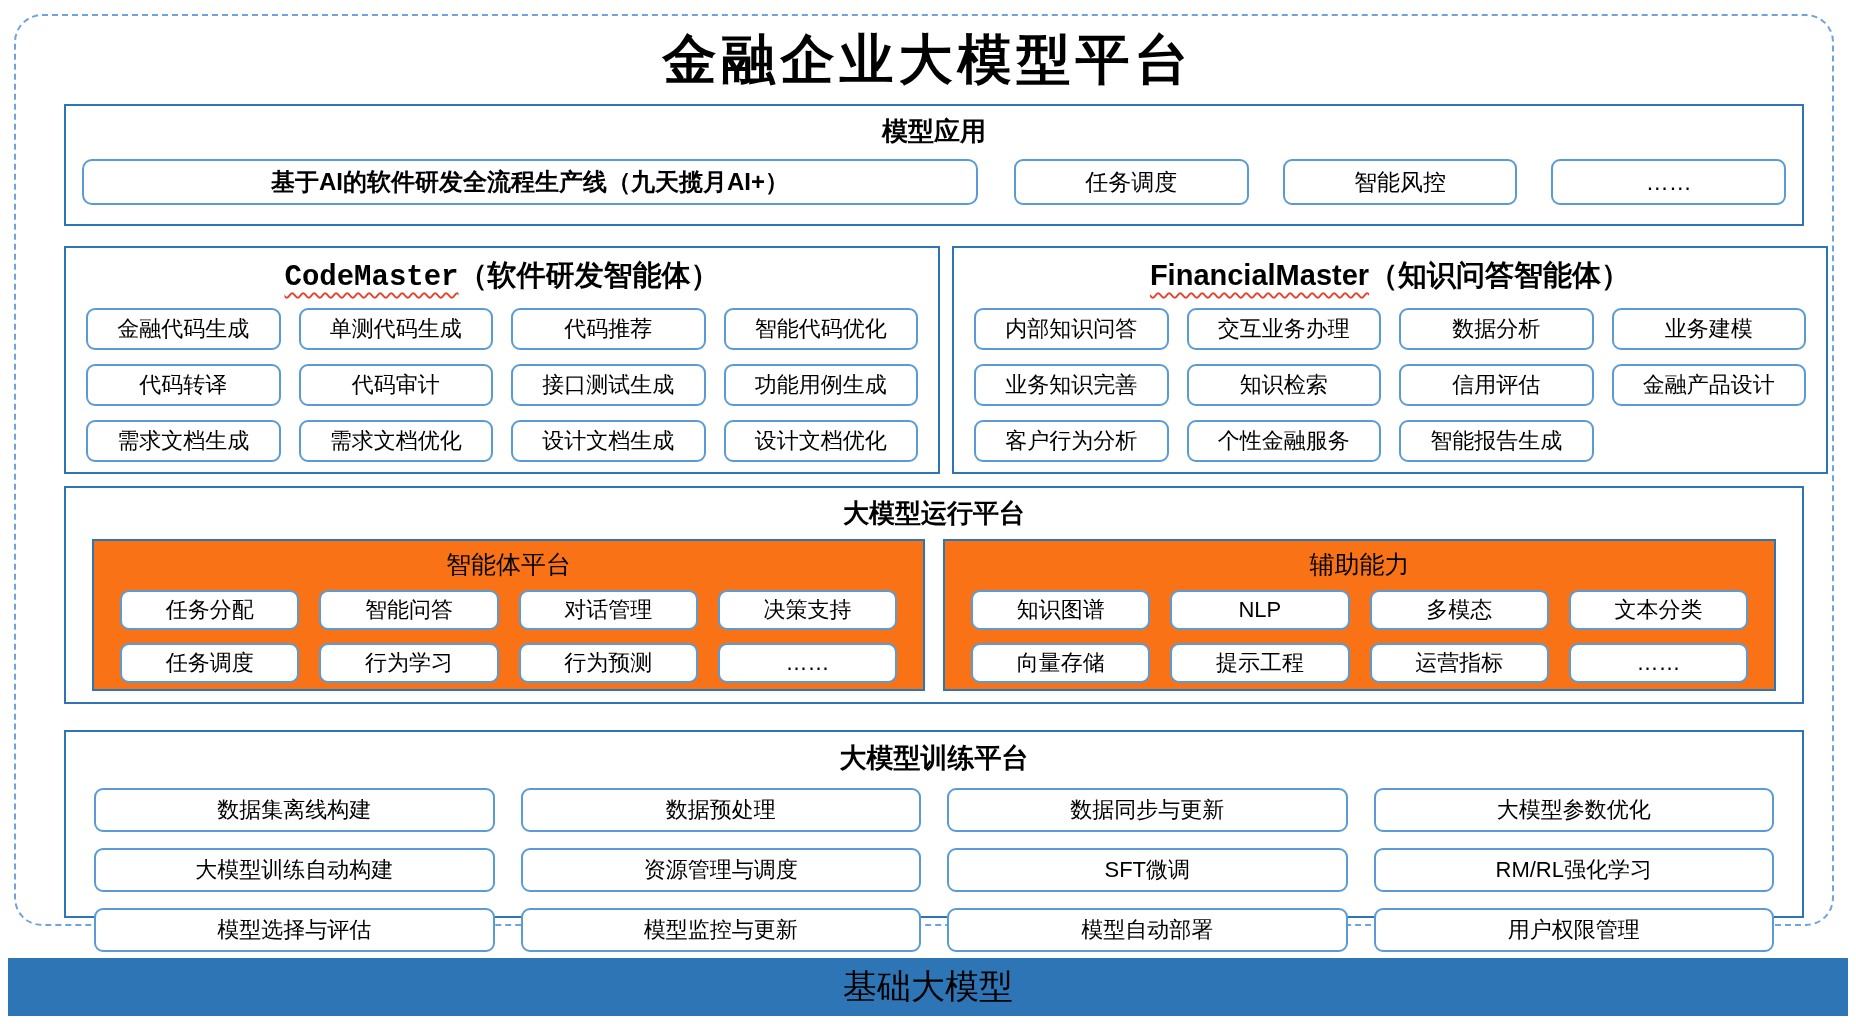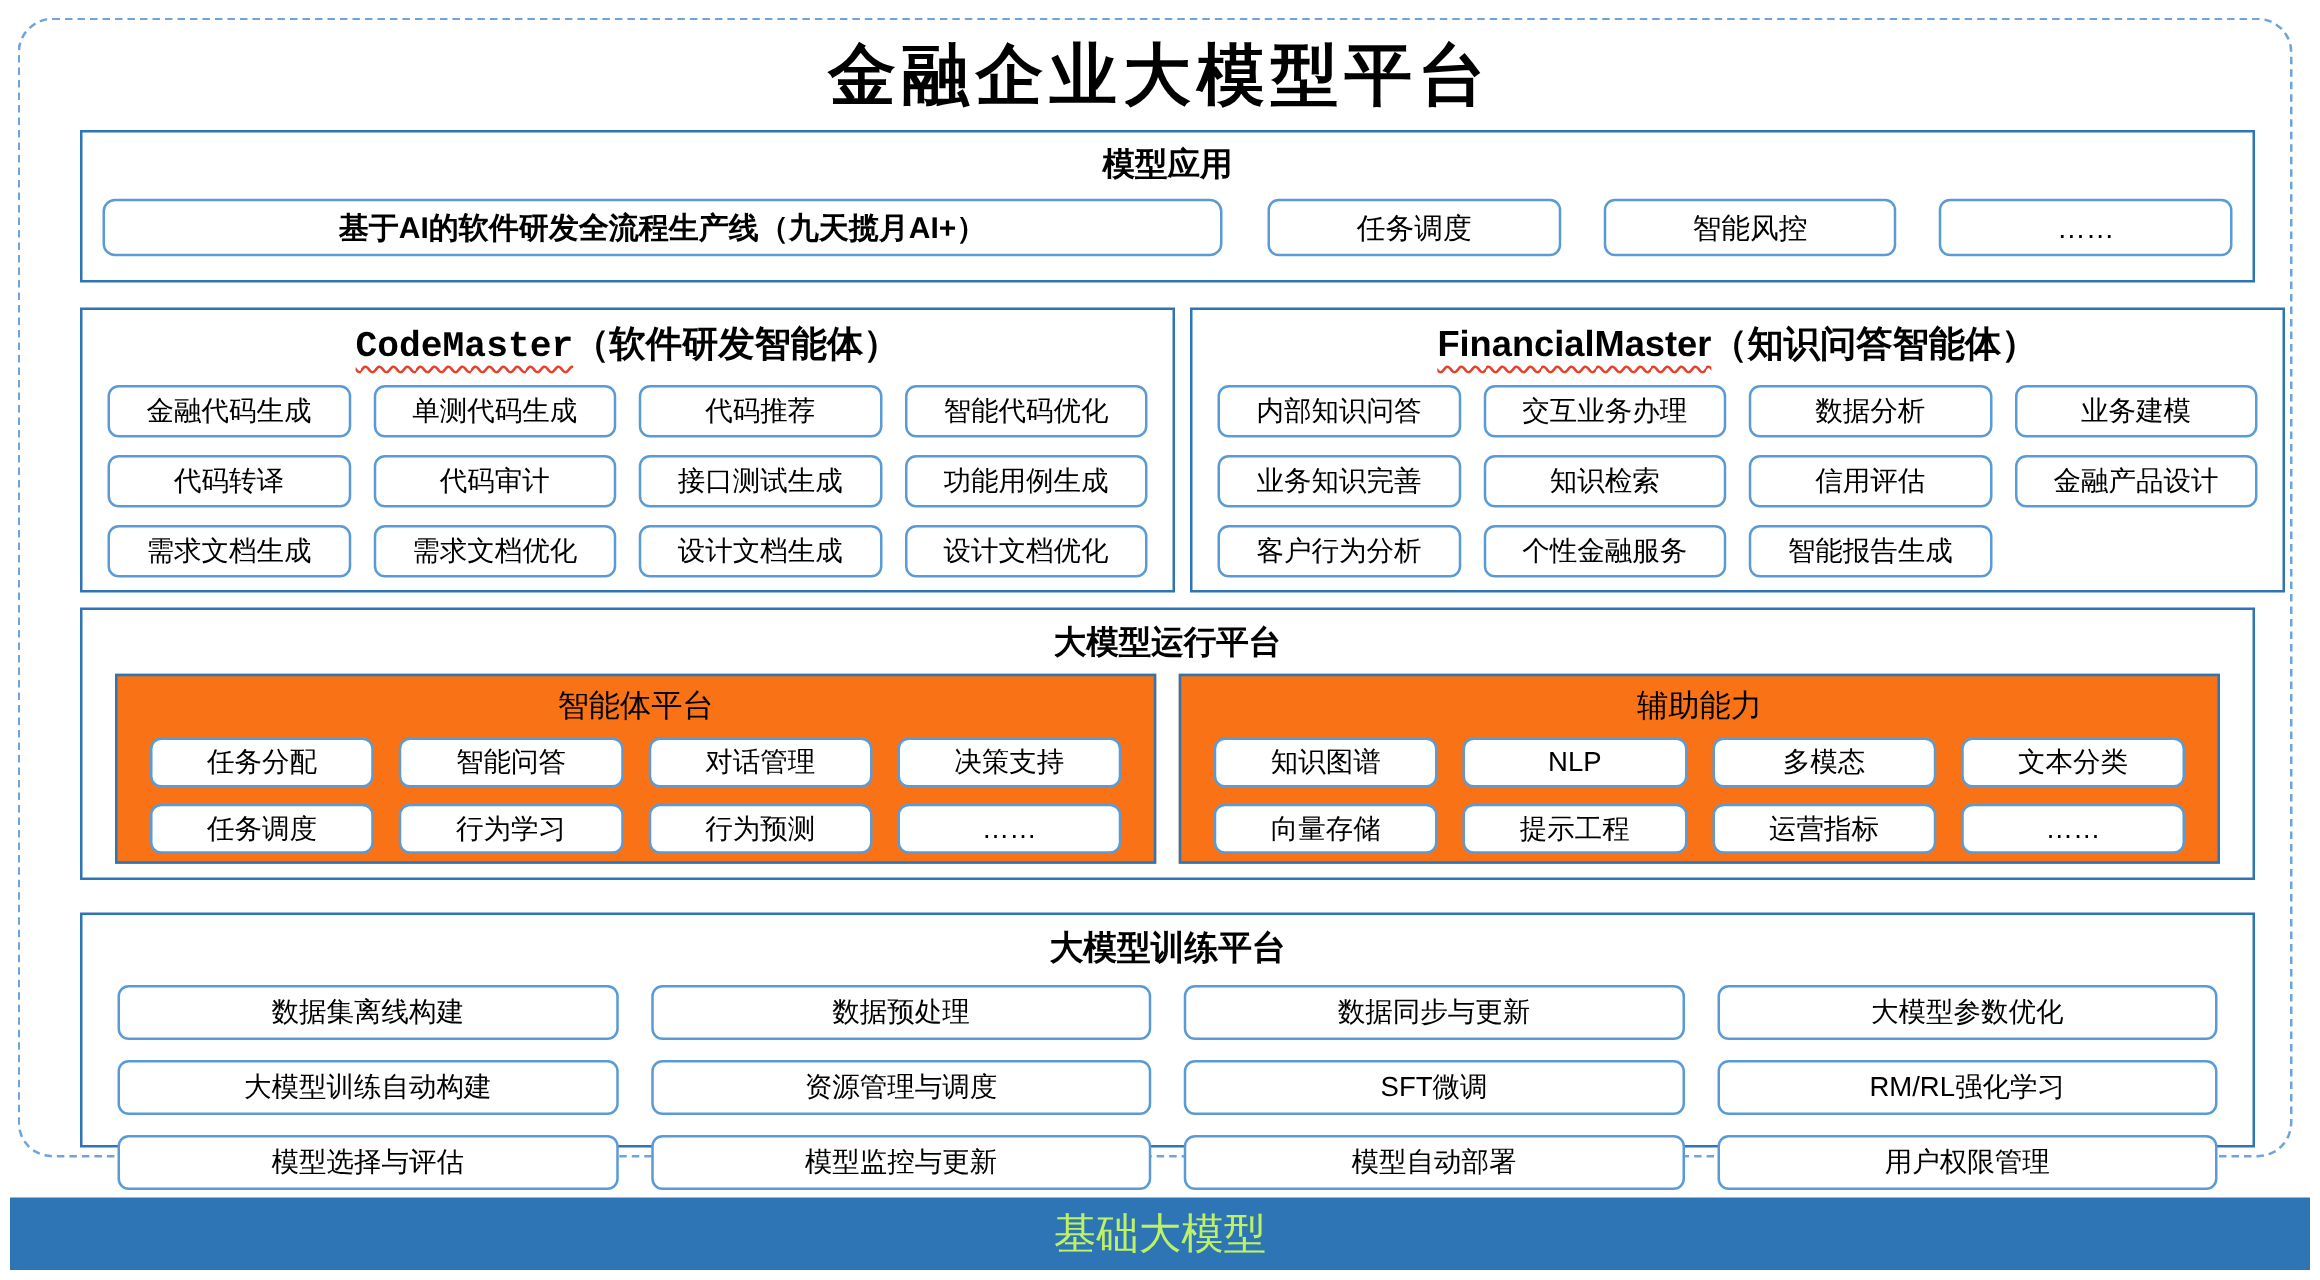--- a/index.html
+++ b/index.html
@@ -63,21 +63,21 @@
   #sec-training{left:64px;top:730px;width:1740px;height:188px;}
   #sec-training .sec-header{font-size:27px;}
   .train-grid{
     display:grid;grid-template-columns:repeat(4,1fr);gap:16px 26px;
     padding:12px 28px 0 28px;
   }
   .train-grid .chip{height:44px;}
   
   .foundation-bar{
     position:absolute;left:8px;top:958px;width:1840px;height:58px;
-    background:#2E75B6;color:#bef264;display:flex;align-items:center;justify-content:center;
+    background:#2E75B6;color:#000000;display:flex;align-items:center;justify-content:center;
     font-size:34px;
   }
 </style>
 </head>
 <body>
 
 <div class="dashed-frame"></div>
 
 <div class="diagram-title">金融企业大模型平台</div>
 

